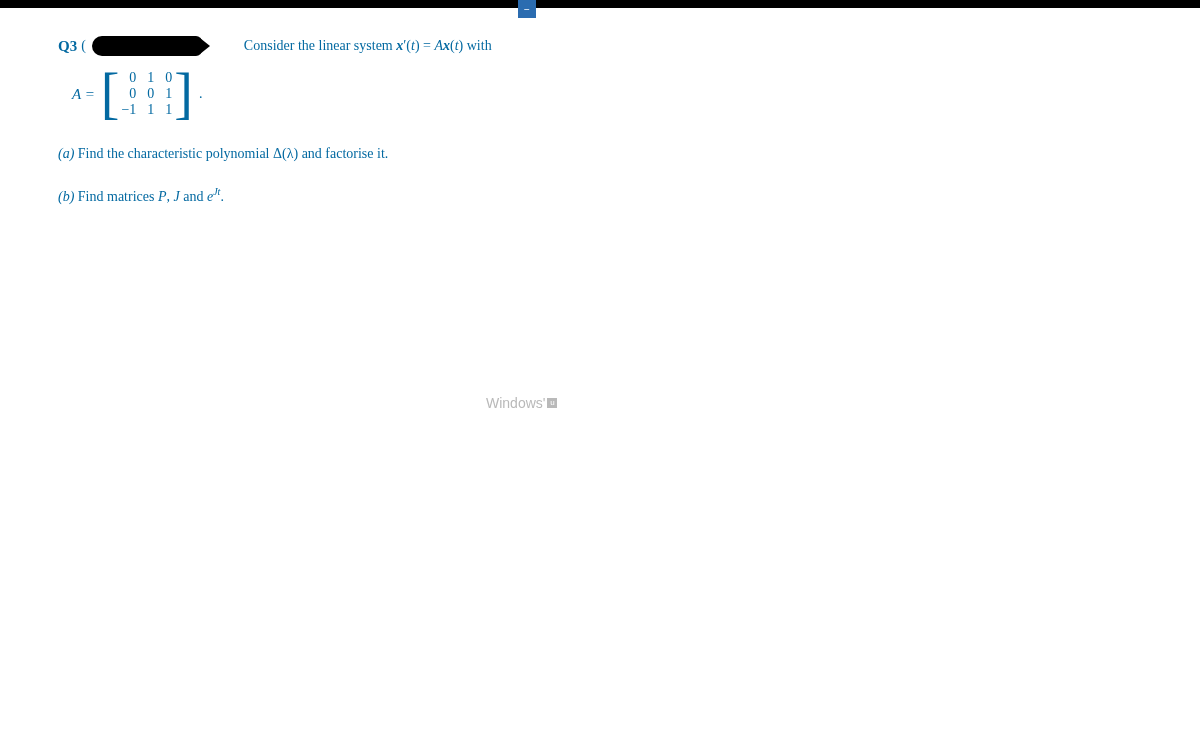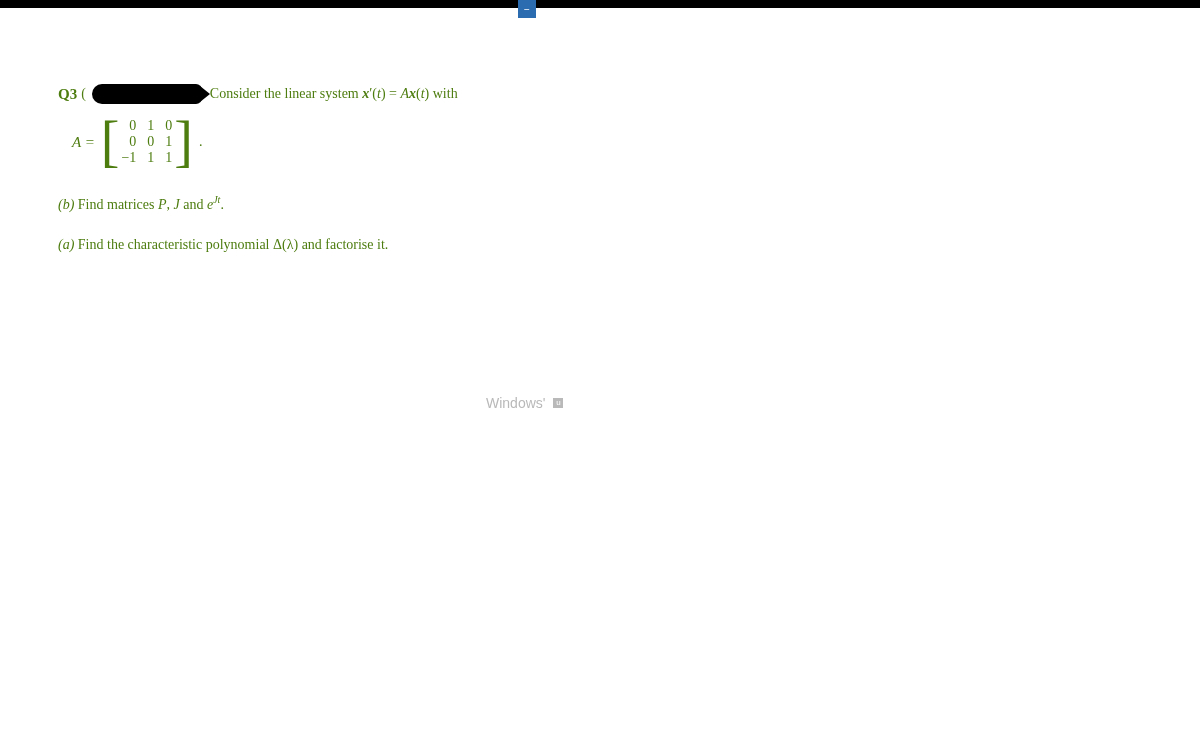--- a/index.html
+++ b/index.html
@@ -24,22 +24,22 @@
       height: 18px;
       background: #2b6cb0;
       color: #fff;
       font-size: 10px;
       display: flex;
       align-items: center;
       justify-content: center;
       font-family: sans-serif;
     }
     .content {
-      padding: 76px 58px;
-      color: #4d7c0f;
+      padding: 28px 58px;
+      color: #0369a1;
       font-size: 14px;
     }
     .q-header {
       display: flex;
       align-items: center;
       margin-bottom: 14px;
       gap: 4px;
     }
     .q-label {
       font-weight: bold;
@@ -63,20 +63,21 @@
       content: '';
       position: absolute;
       right: -8px;
       top: 2px;
       border-left: 10px solid #000;
       border-top: 8px solid transparent;
       border-bottom: 8px solid transparent;
     }
     .intro {
       font-size: 14px;
+      margin-left: 34px;
     }
     .math-vec {
       font-style: italic;
       font-weight: bold;
     }
     .math-it {
       font-style: italic;
     }
     .matrix-row {
       display: flex;
@@ -130,21 +131,21 @@
     }
     .watermark {
       position: absolute;
       left: 486px;
       top: 395px;
       color: #b9b9b9;
       font-family: "Segoe UI", Arial, sans-serif;
       font-size: 14px;
       display: flex;
       align-items: center;
-      gap: 8px;
+      gap: 2px;
       pointer-events: none;
     }
     .watermark .smallbox {
       width: 10px;
       height: 10px;
       background: #b9b9b9;
       display: inline-block;
       font-size: 8px;
       color: #fff;
       text-align: center;
@@ -186,25 +187,25 @@
         <span>−1</span>
         <span>1</span>
         <span>1</span>
       </div>
     </div>
     <span class="bracket">]</span>
     <span class="period">.</span>
   </div>
 
   <div class="part">
+    <span class="partlabel">(a)</span><span> Find the characteristic polynomial </span><span class="math-it" style="font-style:normal">Δ(λ)</span><span> and factorise it.</span>
+  </div>
+
+  <div class="part">
     <span class="partlabel">(b)</span><span> Find matrices </span><span class="math-it">P</span><span>, </span><span class="math-it">J</span><span> and </span><span class="math-it">e</span><span class="sup">Jt</span><span>.</span>
-  </div>
-
-  <div class="part">
-    <span class="partlabel">(a)</span><span> Find the characteristic polynomial </span><span class="math-it" style="font-style:normal">Δ(λ)</span><span> and factorise it.</span>
   </div>
 
 
 </div>
 
 <div class="watermark">
   <span>Windows'</span>
   <span class="smallbox">u</span>
 </div>
 

